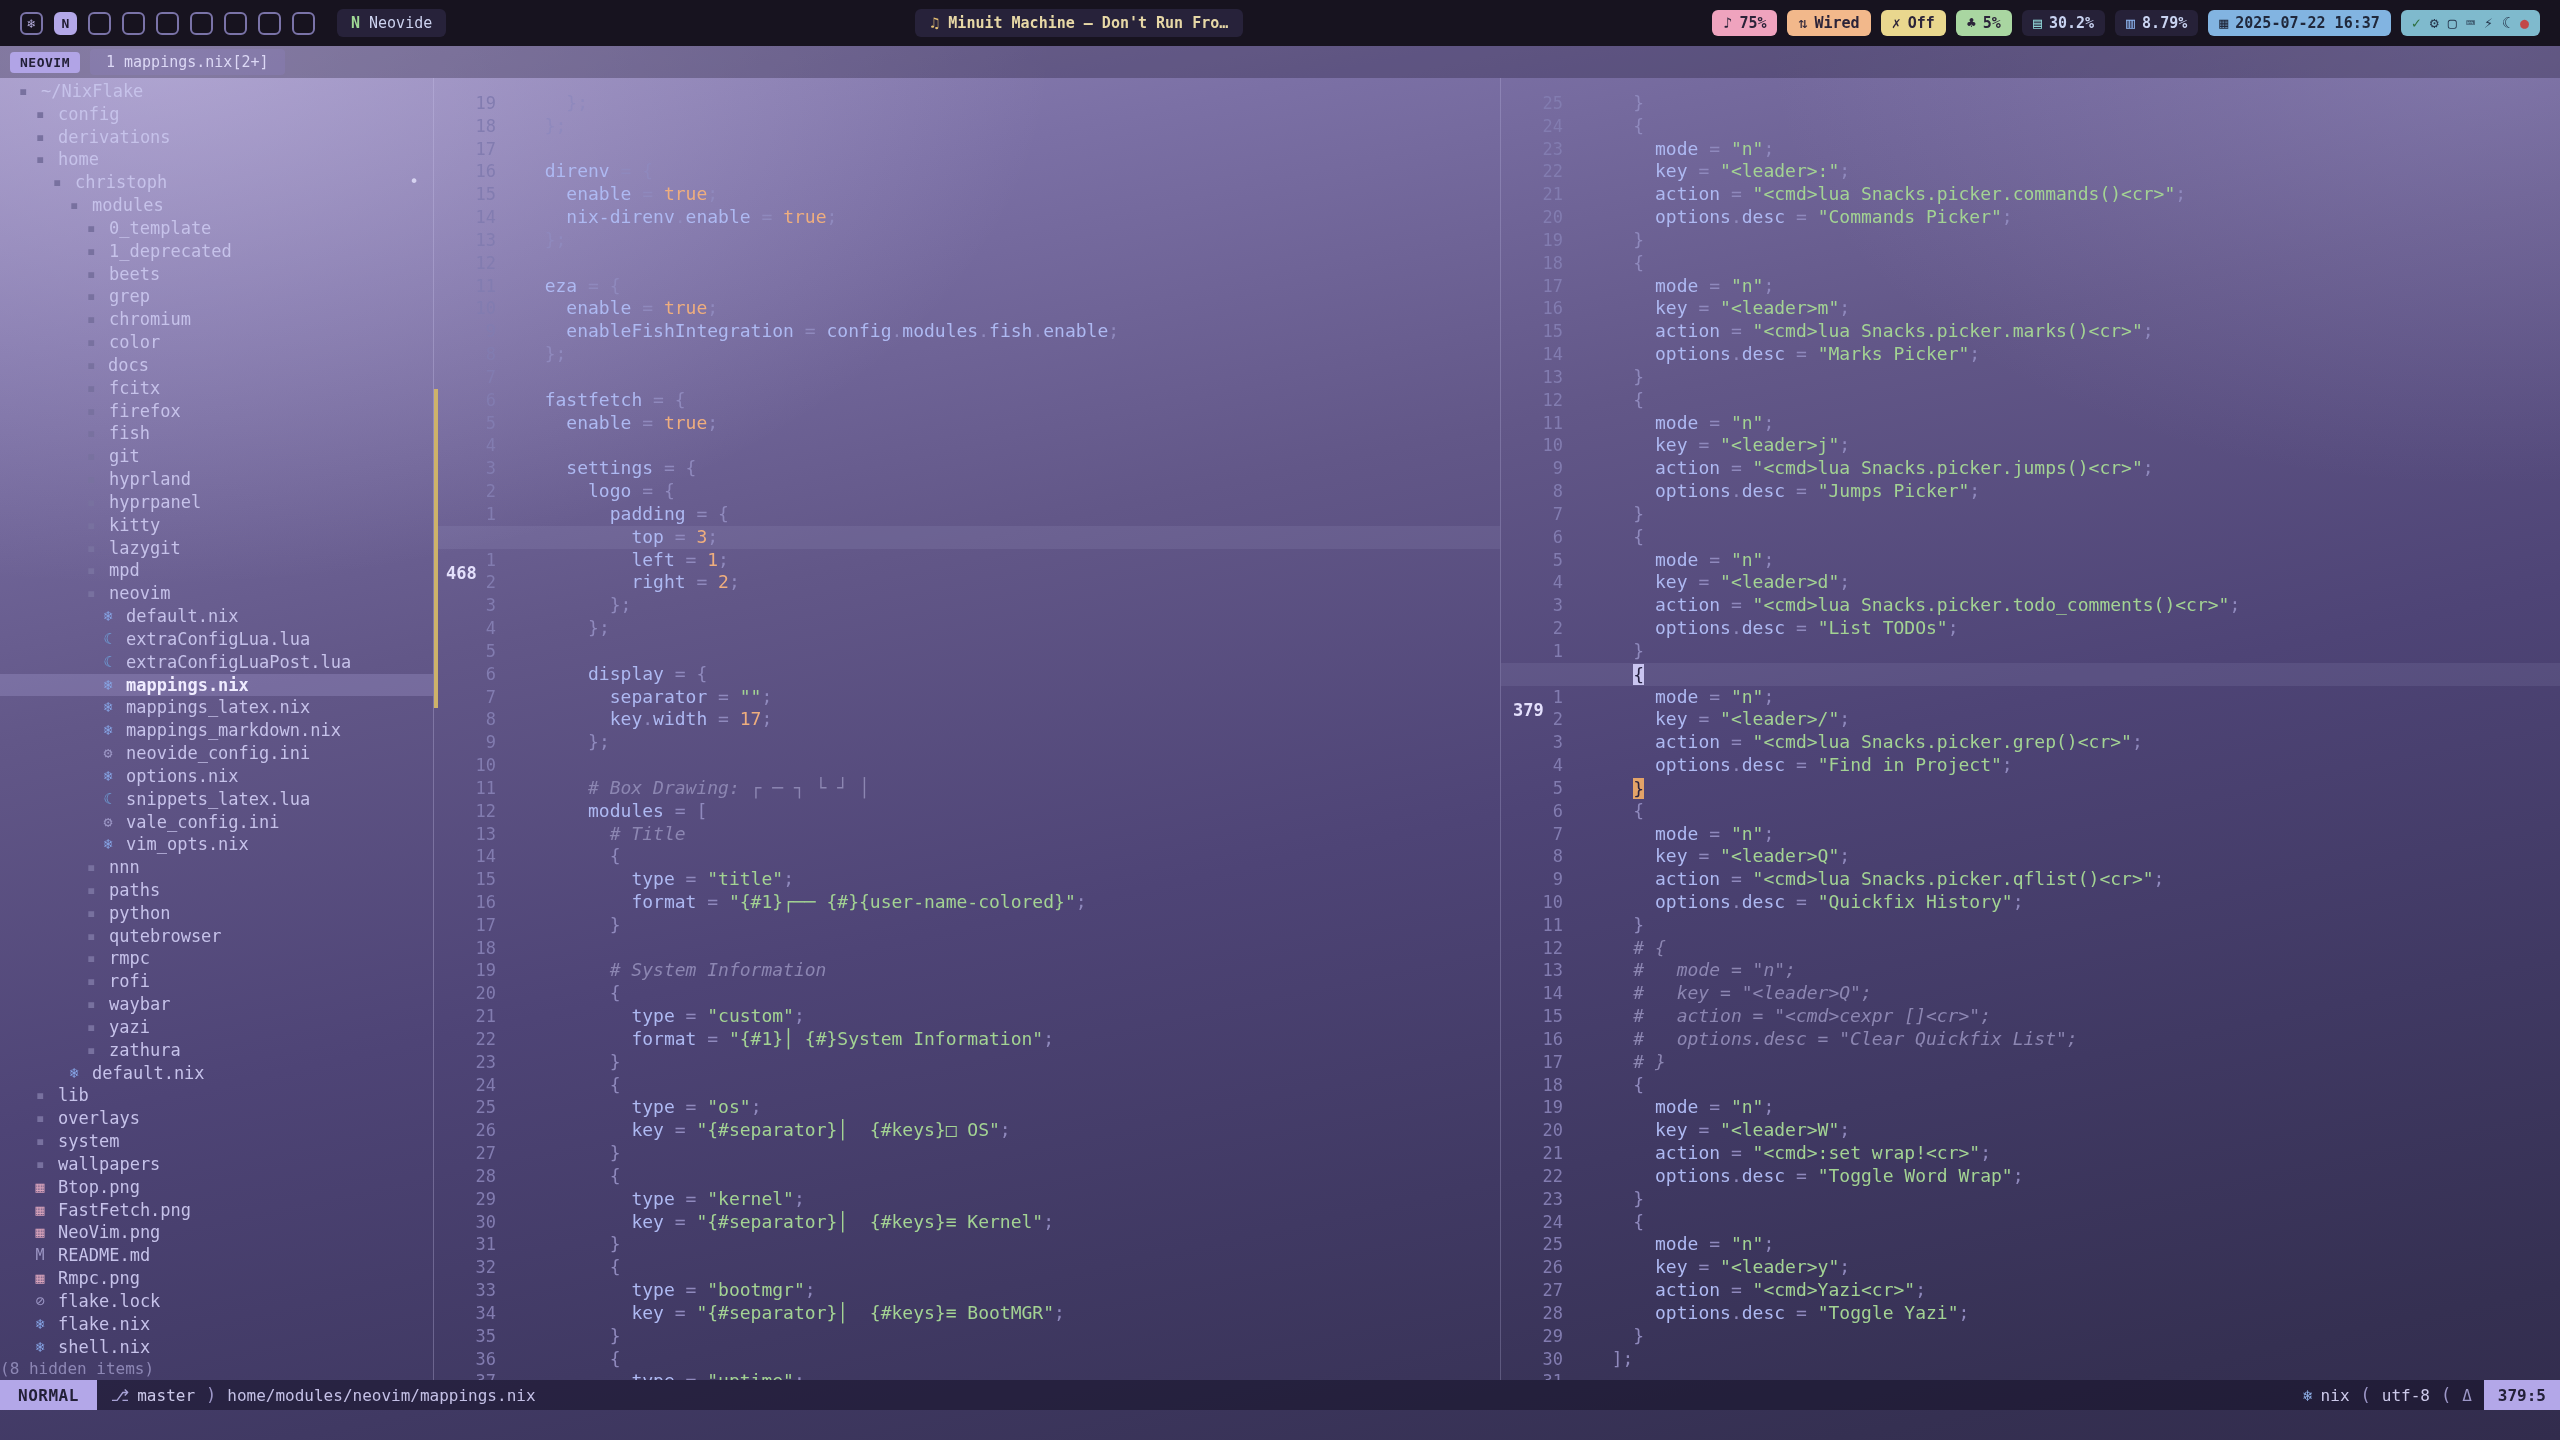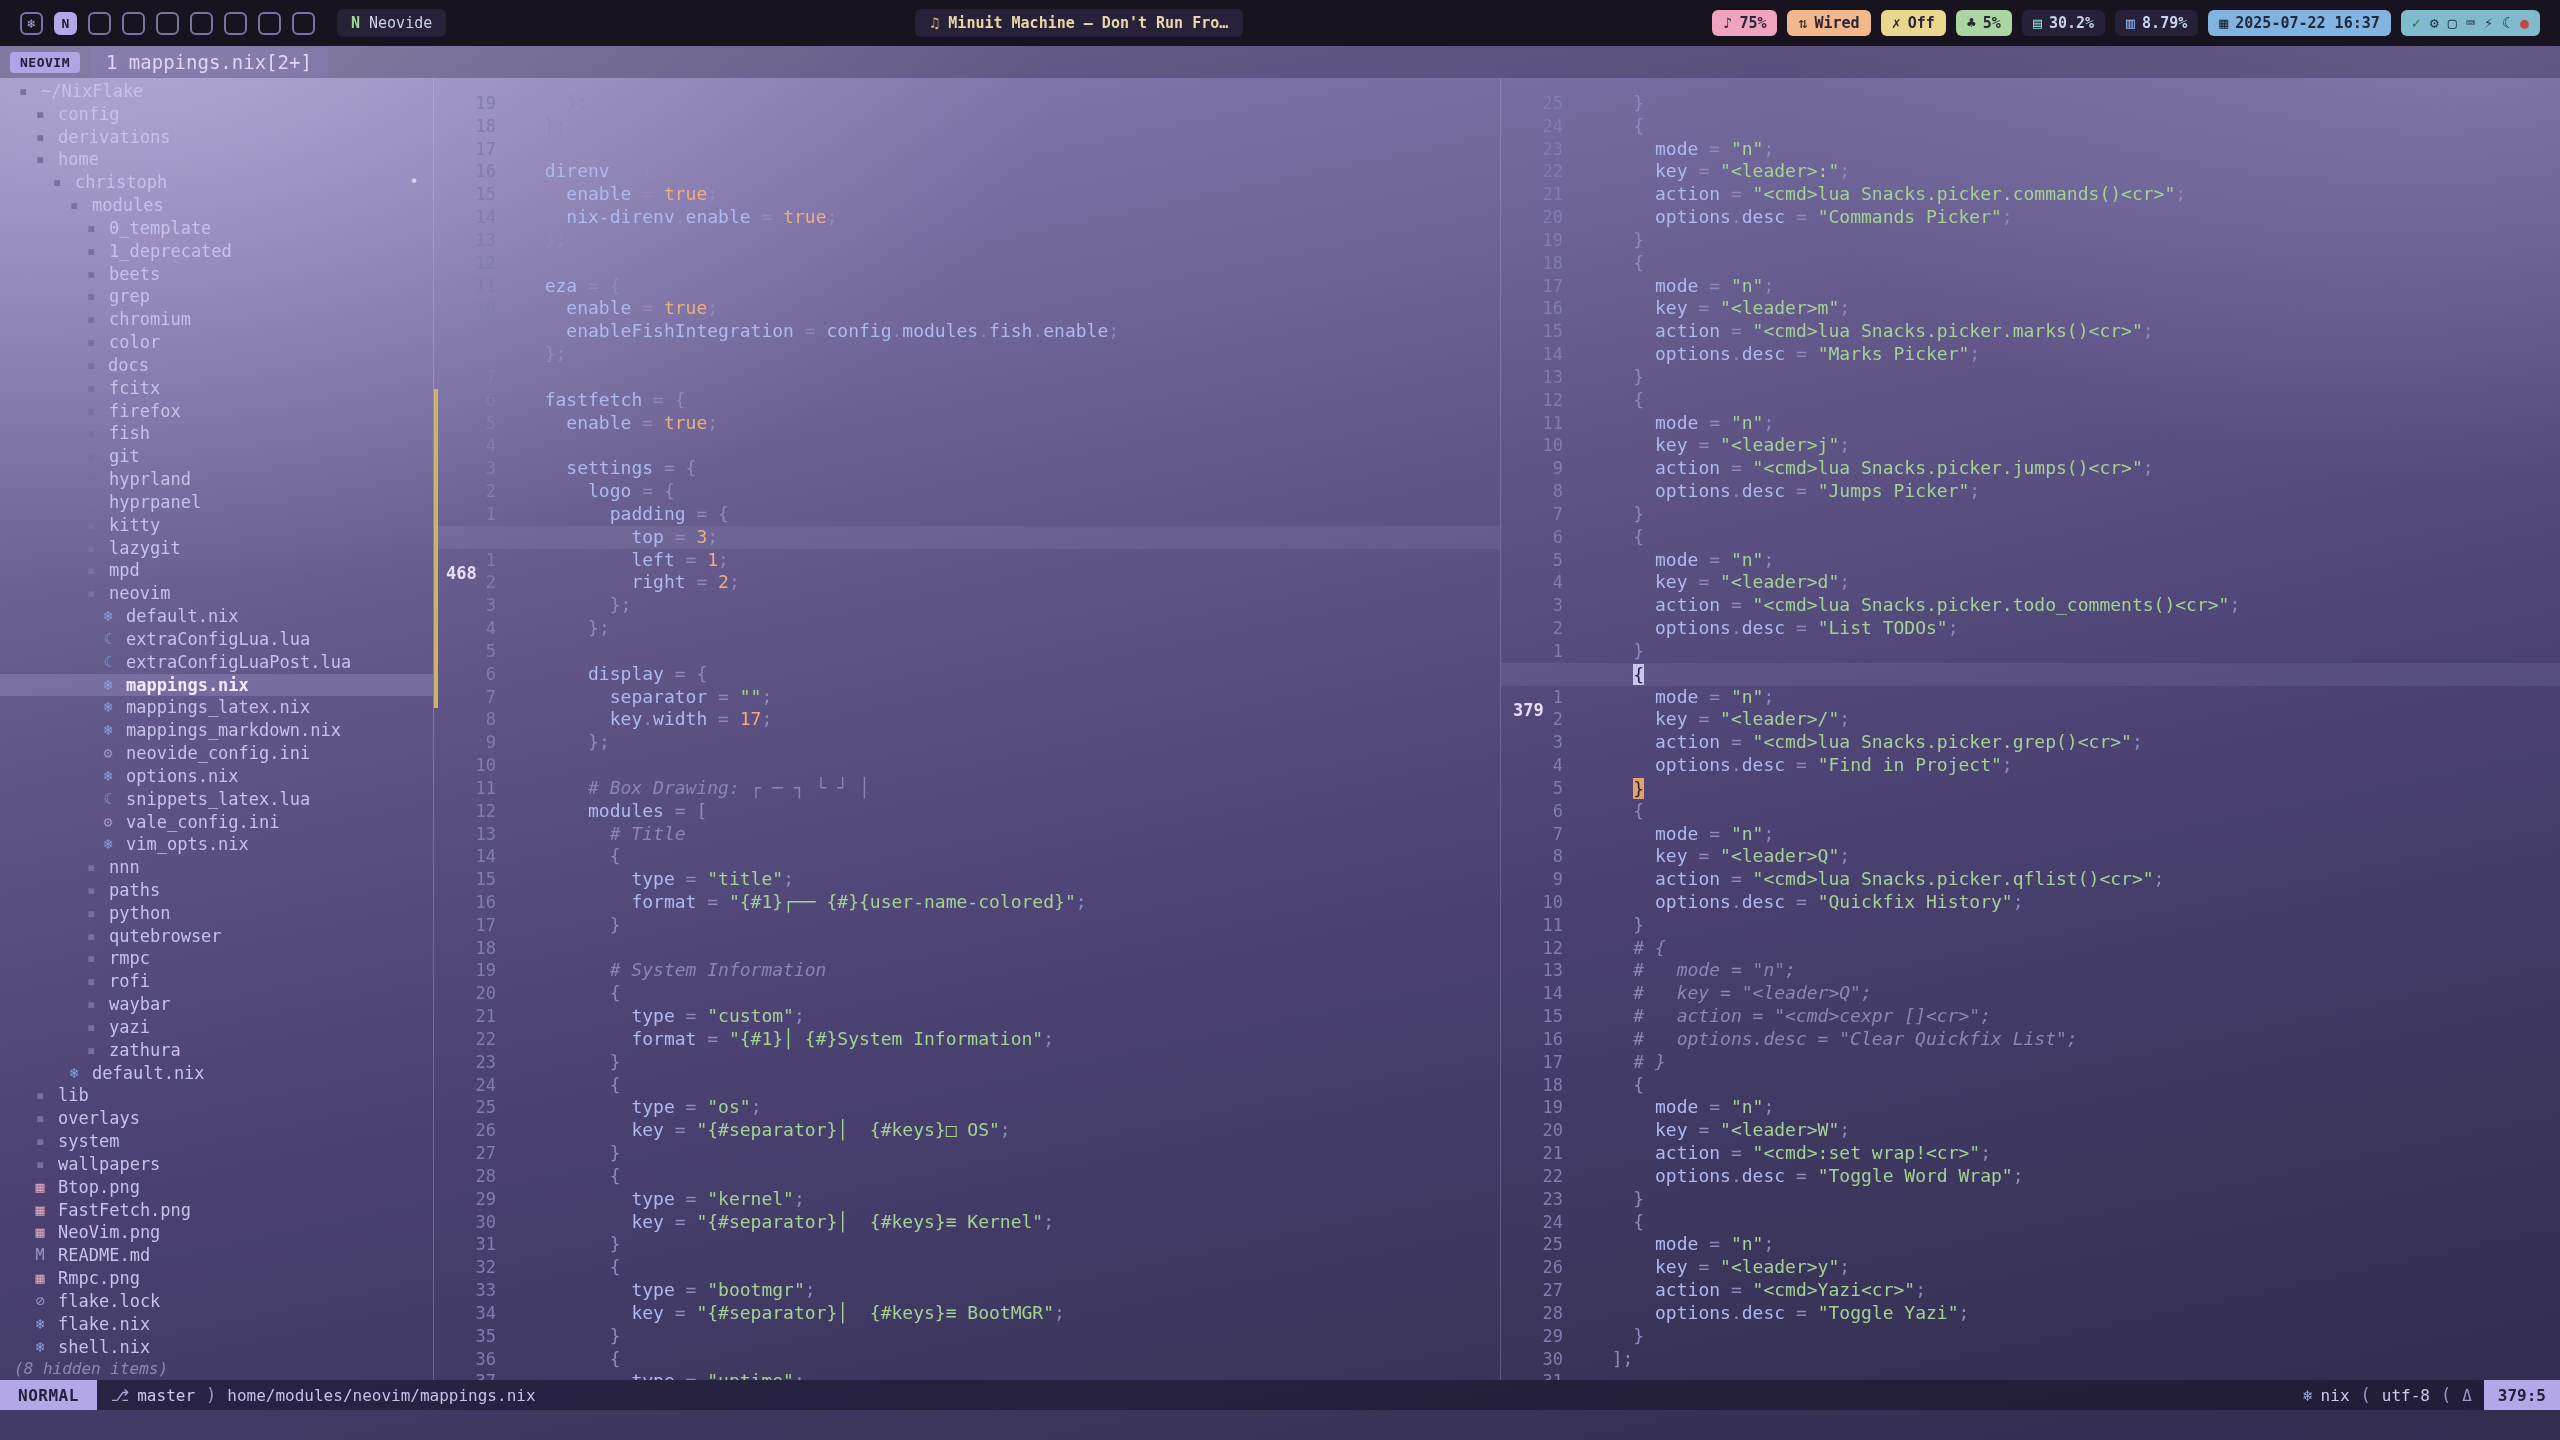--- a/index.html
+++ b/index.html
@@ -33,36 +33,36 @@
   .nvim { height:1394px; position:relative;
     background:
       radial-gradient(1500px 900px at 6% 0%, rgba(216,206,243,0.45), rgba(216,206,243,0) 60%),
       radial-gradient(1300px 800px at 97% 0%, rgba(168,158,210,0.35), rgba(168,158,210,0) 55%),
       linear-gradient(168deg, #9388ba 0%, #7b70a5 16%, #625788 36%, #4e4476 56%, #403963 75%, #353052 92%, #322c4d 100%);
   }
   .tabline { height:32px; display:flex; align-items:center; gap:10px; padding:0 10px;
     background:rgba(20,16,38,0.28); }
   .app-chip { background:#b1a4e6; color:#232038; font-size:13px; font-weight:700;
     padding:3px 10px; border-radius:4px; letter-spacing:0.5px; }
-  .tab { background:rgba(140,130,190,0.35); color:#dcd8f5; font-size:19px;
+  .tab { background:rgba(140,130,190,0.35); color:#dcd8f5; font-size:15px;
     padding:4px 16px; border-radius:4px; }
 
   .content { height:1302px; display:flex; overflow:hidden; }
 
   
   .tree { width:434px; flex:0 0 434px; border-right:1px solid rgba(205,198,240,0.30);
     overflow:hidden; padding-top:2px; }
   .tree-row { height:var(--rh); line-height:var(--rh); display:flex; align-items:center;
     gap:9px; font-size:17px; color:#c6c2ea; white-space:nowrap; }
   .tree-row.sel { background:rgba(196,186,240,0.22); }
   .tree-row.sel .tree-name { color:#efecff; font-weight:700; }
   .tree-icon { width:18px; text-align:center; font-size:15px; }
   .git-dot { margin-left:auto; margin-right:14px; color:#d6d2f0; font-size:16px; }
-  .tree-footer { height:var(--rh); line-height:var(--rh); font-style:italic;
-    color:#8d87b5; padding-left:14px; font-size:16px; }
+  .tree-footer { height:var(--rh); line-height:var(--rh); 
+    color:#8d87b5; padding-left:0; font-size:16px; }
 
   
   .pane { overflow:hidden; padding-top:14px; }
   #pane-left { width:1066px; flex:0 0 1066px; }
   #pane-right { flex:1; border-left:1px solid rgba(205,198,240,0.25); }
   .ed-row { height:var(--rh); line-height:var(--rh); display:flex;
     border-left:4px solid transparent; padding-left:6px; }
   .ed-row.cur { background:rgba(200,195,240,0.10); }
   .ed-row.chg { border-left-color:#cdb26a; }
   .ed-num { flex:0 0 52px; text-align:right; color:#827cb0; font-size:17px; }

